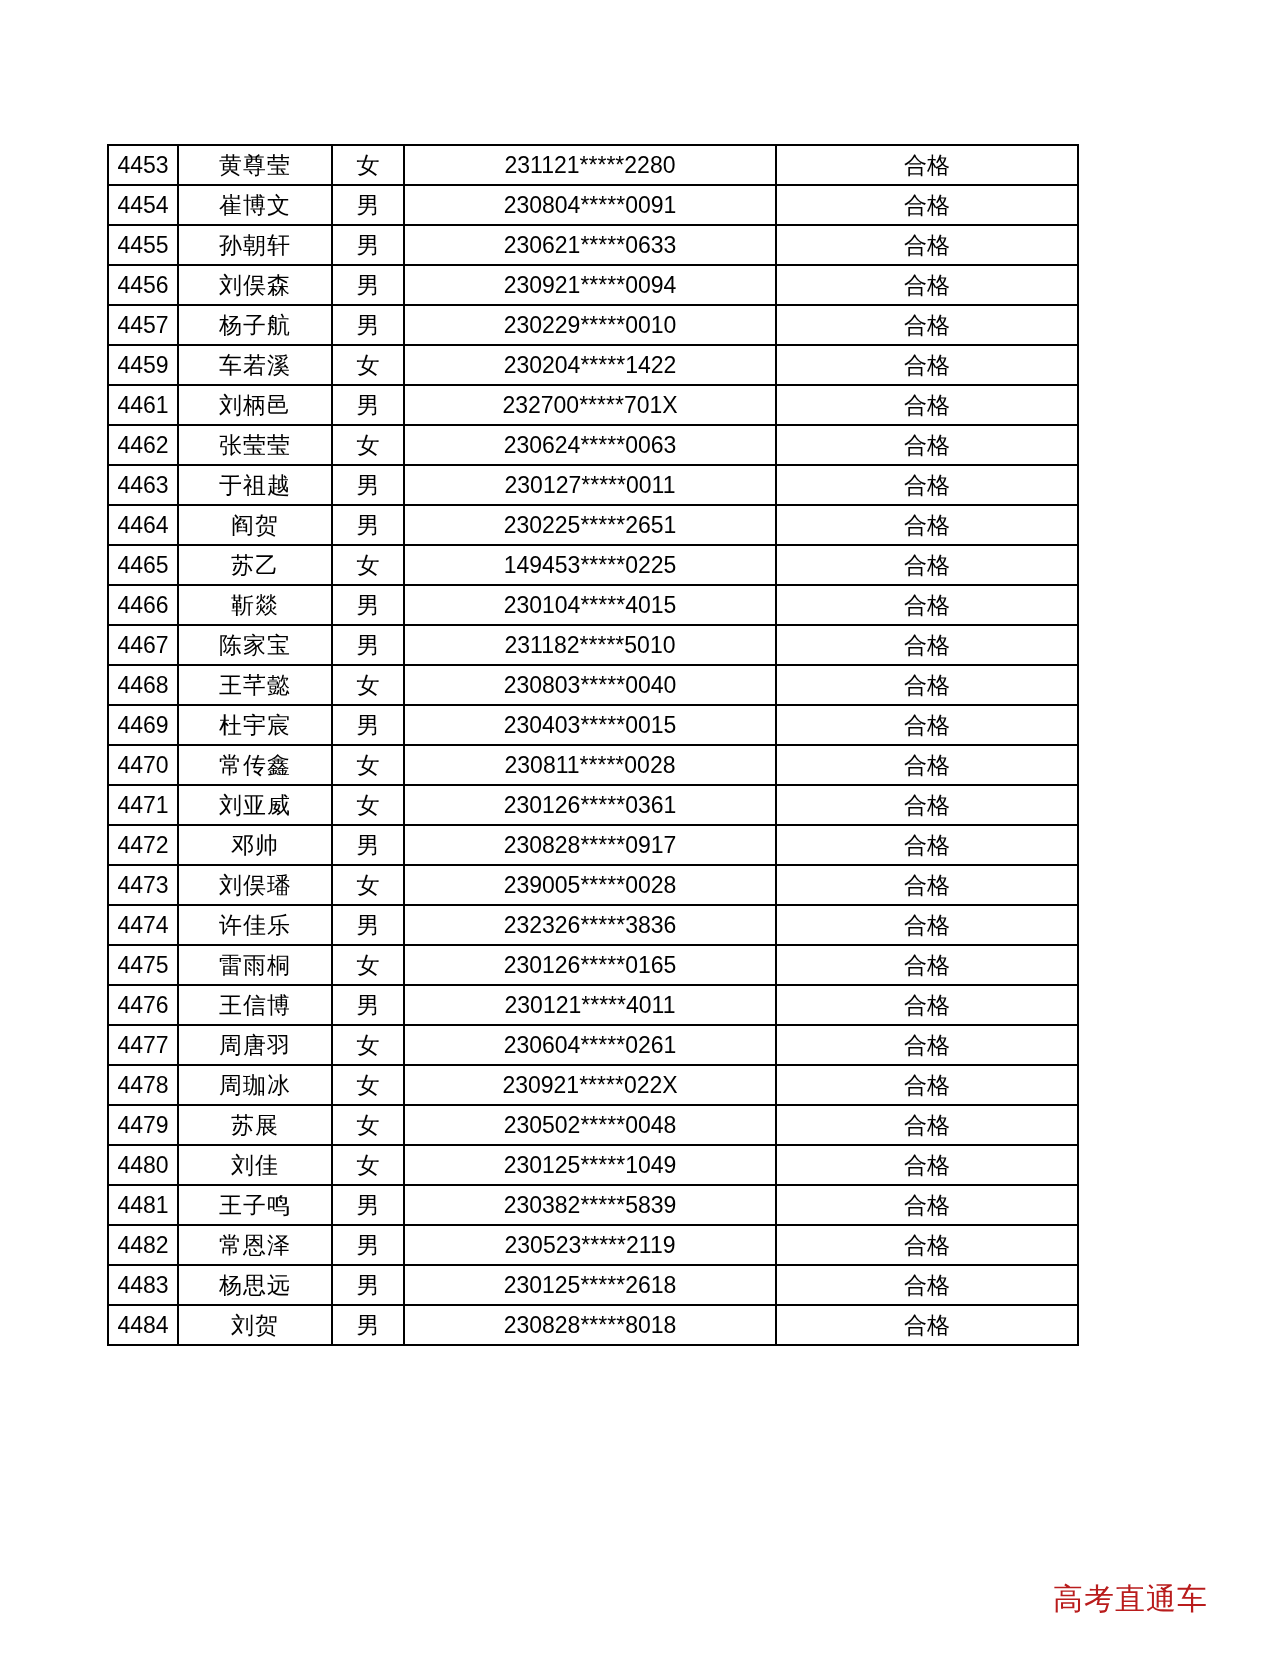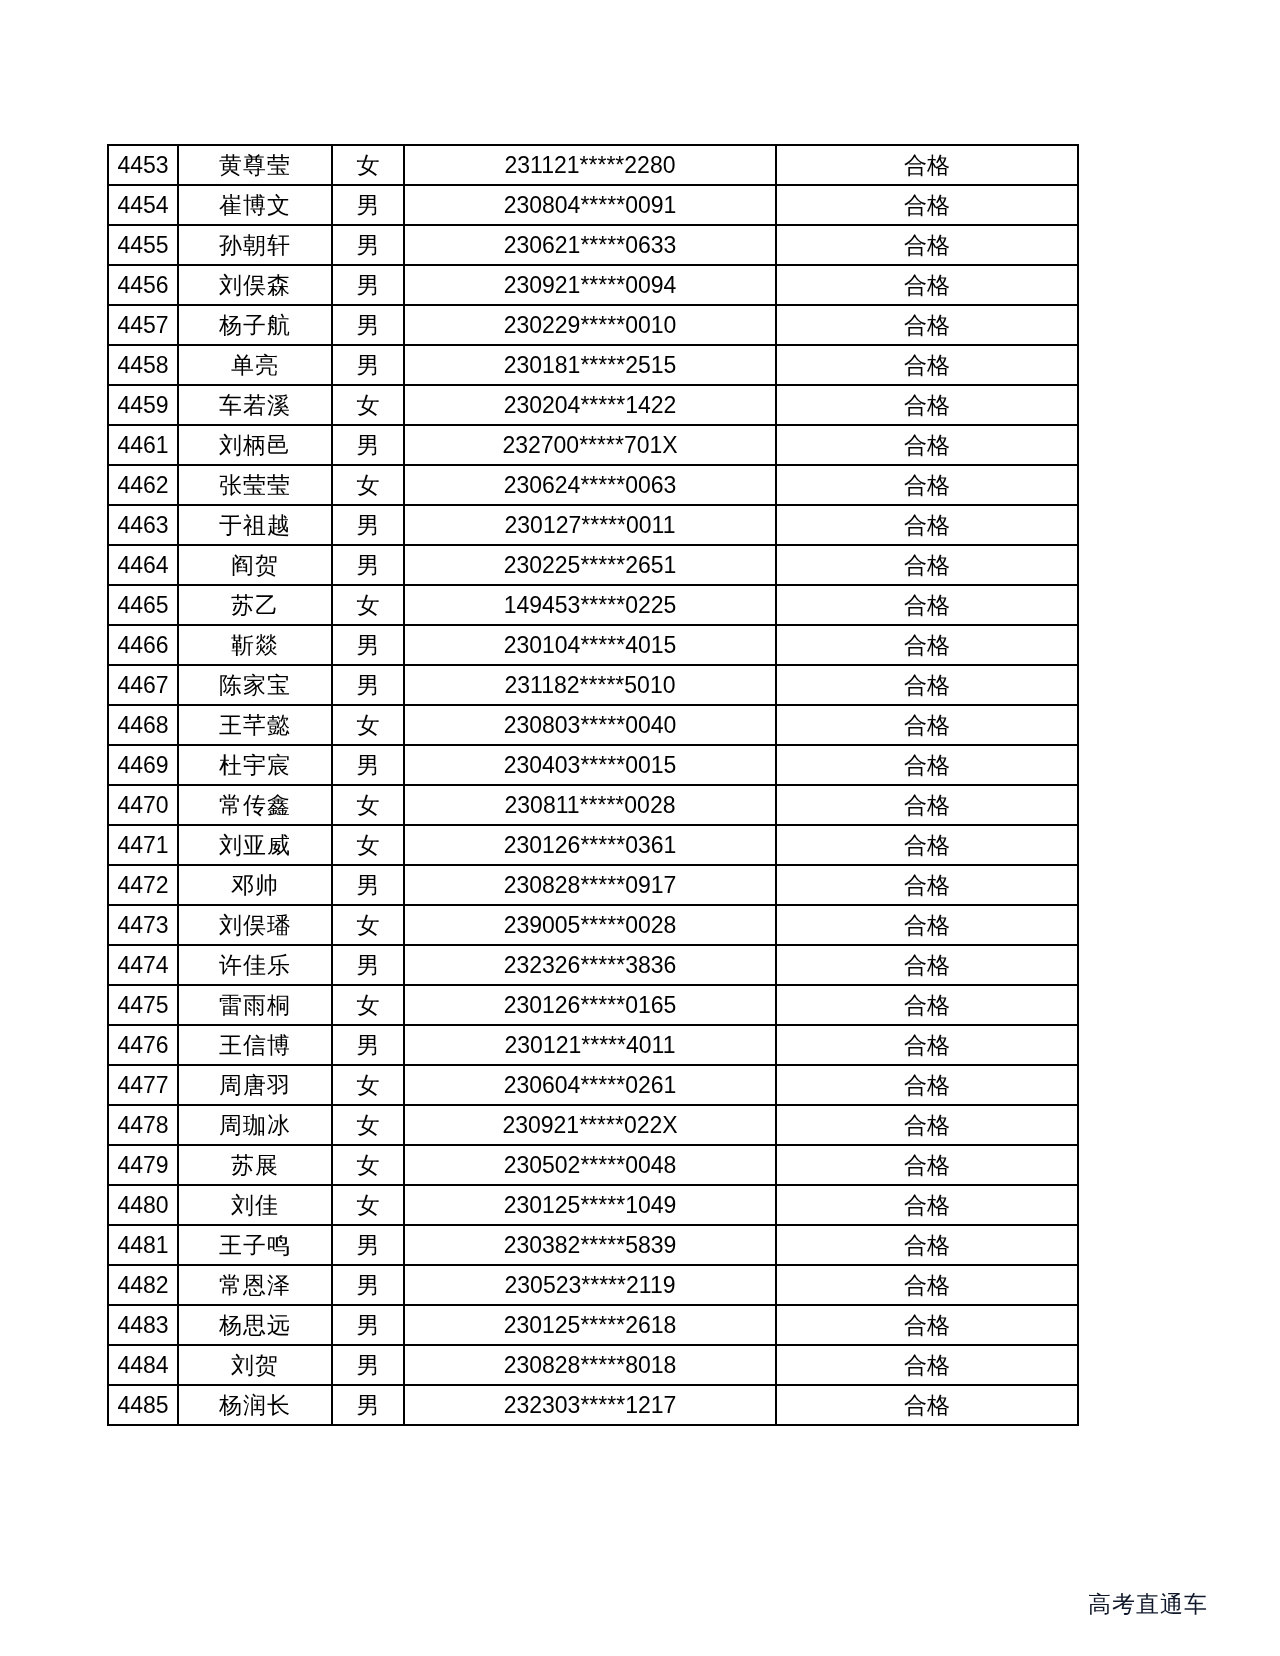--- a/index.html
+++ b/index.html
@@ -43,22 +43,22 @@
   }
   td.col-no     { width: 68px;  font-size: 25px; }
   td.col-name   { width: 152px; letter-spacing: 1px; }
   td.col-gender { width: 70px;  }
   td.col-id     { width: 370px; font-size: 25px; border-radius: 10px; }
   td.col-result { width: 300px; }
   .watermark {
     position: absolute;
     right: 72px;
     bottom: 36px;
-    font-size: 23px;
-    color: #0f172a;
+    font-size: 30px;
+    color: #b91c1c;
     letter-spacing: 1px;
   }
 </style>
 </head>
 <body>
 
 <div class="page">
 
   <div class="results-table-wrap">
     <table class="results">
@@ -92,27 +92,20 @@
             <td class="col-result">合格</td>
           </tr>
           <tr>
             <td class="col-no">4457</td>
             <td class="col-name">杨子航</td>
             <td class="col-gender">男</td>
             <td class="col-id">230229*****0010</td>
             <td class="col-result">合格</td>
           </tr>
           <tr>
-            <td class="col-no">4458</td>
-            <td class="col-name">单亮</td>
-            <td class="col-gender">男</td>
-            <td class="col-id">230181*****2515</td>
-            <td class="col-result">合格</td>
-          </tr>
-          <tr>
             <td class="col-no">4459</td>
             <td class="col-name">车若溪</td>
             <td class="col-gender">女</td>
             <td class="col-id">230204*****1422</td>
             <td class="col-result">合格</td>
           </tr>
           <tr>
             <td class="col-no">4461</td>
             <td class="col-name">刘柄邑</td>
             <td class="col-gender">男</td>
@@ -271,27 +264,20 @@
             <td class="col-name">杨思远</td>
             <td class="col-gender">男</td>
             <td class="col-id">230125*****2618</td>
             <td class="col-result">合格</td>
           </tr>
           <tr>
             <td class="col-no">4484</td>
             <td class="col-name">刘贺</td>
             <td class="col-gender">男</td>
             <td class="col-id">230828*****8018</td>
-            <td class="col-result">合格</td>
-          </tr>
-          <tr>
-            <td class="col-no">4485</td>
-            <td class="col-name">杨润长</td>
-            <td class="col-gender">男</td>
-            <td class="col-id">232303*****1217</td>
             <td class="col-result">合格</td>
           </tr>
         </tbody>
     </table>
   </div>
 
   <div class="watermark">高考直通车</div>
 
 </div>
 

